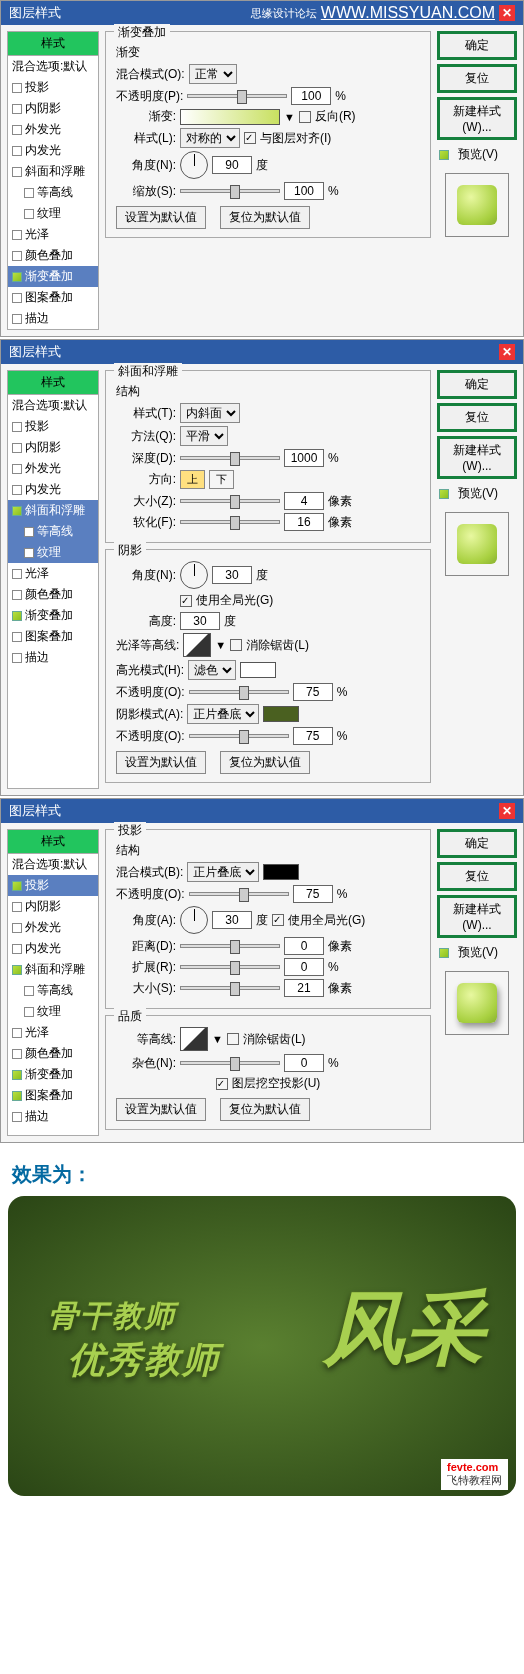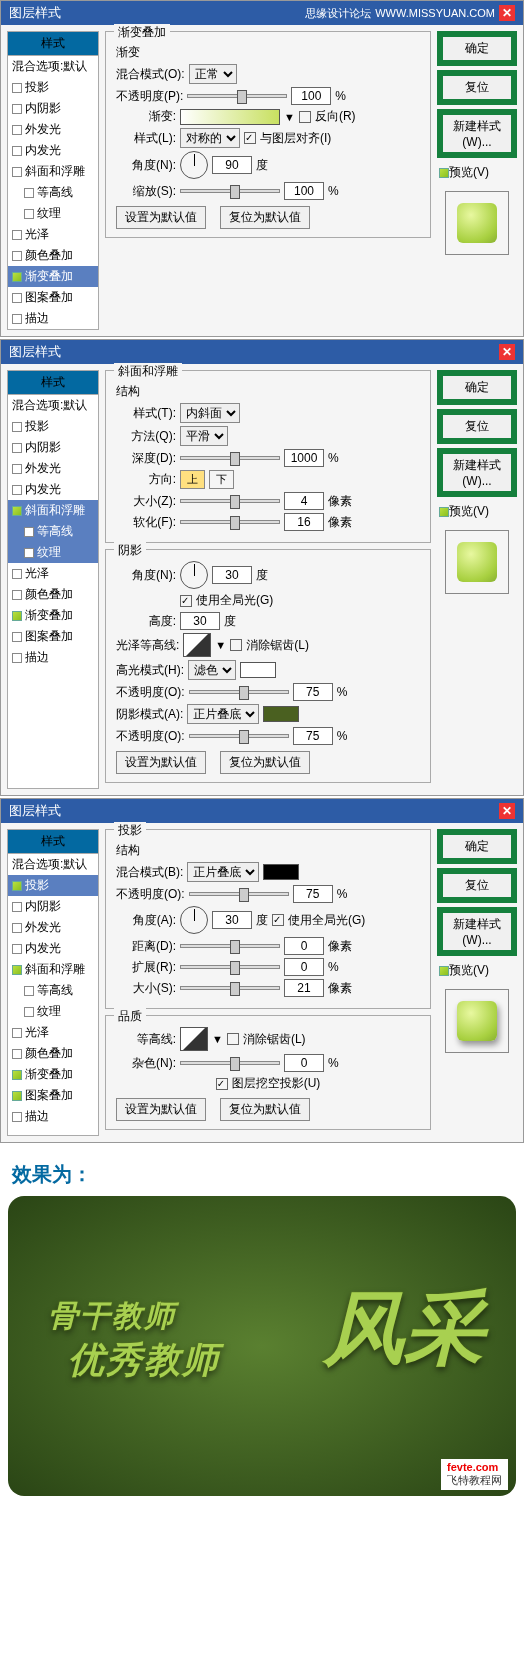--- a/index.html
+++ b/index.html
@@ -3,21 +3,21 @@
 <meta charset="utf-8">
 <style>
 * { box-sizing: border-box; margin: 0; padding: 0; font-family: "Microsoft YaHei", sans-serif; }
 body { background: #fff; width: 524px; }
 .panel { border: 1px solid #999; background: #fff; margin-bottom: 2px; }
 .titlebar { background: #2d5ca6; color: #fff; padding: 3px 8px; font-size: 13px; display: flex; justify-content: space-between; align-items: center; text-align: right; }
 .titlebar .right { display: flex; align-items: center; gap: 4px; font-size: 11px; }
 .close-btn { background: #e33; color: #fff; width: 16px; height: 16px; display: flex; align-items: center; justify-content: center; font-size: 12px; font-weight: bold; cursor: pointer; }
 .body { display: flex; padding: 6px; gap: 6px; background: #f5f5f5; }
 .sidebar { width: 92px; border: 1px solid #aaa; background: #fff; font-size: 12px; }
-.sidebar-header { background: #0369a1; padding: 3px 6px; border-bottom: 1px solid #aaa; text-align: center; }
+.sidebar-header { background: #22c55e; padding: 3px 6px; border-bottom: 1px solid #aaa; text-align: center; }
 .sidebar-item { padding: 2px 4px; display: flex; align-items: center; gap: 3px; cursor: pointer; }
 .sidebar-item.selected { background: #5a7fc0; color: #fff; }
 .sidebar-item.sub { padding-left: 16px; }
 .sidebar-item .cb { width: 10px; height: 10px; border: 1px solid #888; display: inline-block; background: #fff; flex-shrink: 0; }
 .sidebar-item .cb.checked { background: linear-gradient(135deg, #b8e040, #8bc020); border: 1px solid #6a9; }
 .main { flex: 1; }
 .group { border: 1px solid #aaa; padding: 8px 10px; margin-bottom: 6px; position: relative; }
 .group-title { position: absolute; top: -8px; left: 8px; background: #f5f5f5; padding: 0 4px; font-size: 12px; }
 .row { display: flex; align-items: center; gap: 4px; margin: 3px 0; font-size: 12px; }
 .row label { min-width: 60px; text-align: right; }
@@ -26,42 +26,42 @@
 .slider { height: 4px; background: #ddd; border: 1px solid #888; flex: 1; min-width: 60px; max-width: 100px; position: relative; }
 .slider::after { content: ''; position: absolute; width: 8px; height: 12px; background: #ccc; border: 1px solid #555; top: -5px; left: 50%; }
 .grad-bar { height: 16px; flex: 1; max-width: 100px; border: 1px solid #555; background: linear-gradient(90deg, #fff, #c8e060); }
 .swatch { width: 36px; height: 16px; border: 1px solid #555; }
 .swatch.black { background: #000; }
 .swatch.dkgreen { background: #4a6020; }
 .swatch.white { background: #fff; }
 .btn { border: 1px solid #888; background: #f0f0f0; padding: 2px 8px; font-size: 12px; cursor: pointer; }
 .btns-row { display: flex; gap: 14px; margin-top: 6px; }
 .rightcol { width: 80px; display: flex; flex-direction: column; gap: 4px; }
-.rbtn { border: 6px solid #15803d; background: #f0f0f0; padding: 3px 4px; font-size: 12px; text-align: center; cursor: pointer; }
-.preview-cb { font-size: 12px; display: flex; align-items: center; gap: 0; padding: 2px; }
+.rbtn { border: 3px solid #15803d; background: #f0f0f0; padding: 3px 4px; font-size: 12px; text-align: center; cursor: pointer; }
+.preview-cb { font-size: 12px; display: flex; align-items: center; gap: 9px; padding: 2px; }
 .preview-cb .cb { width: 10px; height: 10px; background: linear-gradient(135deg, #b8e040, #8bc020); border: 1px solid #6a9; }
 .preview-box { width: 64px; height: 64px; border: 1px solid #888; margin: 4px auto; display: flex; align-items: center; justify-content: center; }
 .preview-ball { width: 40px; height: 40px; border-radius: 6px; background: radial-gradient(circle at 35% 30%, #e8f8a0, #a8d040 70%, #88b030); }
 .preview-ball.shadow { box-shadow: 2px 4px 6px rgba(0,0,0,0.4); }
 .angle-dial { width: 28px; height: 28px; border: 1px solid #555; border-radius: 50%; position: relative; }
 .angle-dial::after { content: ''; position: absolute; width: 1px; height: 12px; background: #000; top: 2px; left: 50%; transform-origin: bottom; }
 .contour { width: 28px; height: 24px; border: 1px solid #555; background: linear-gradient(135deg, #fff 48%, #333 52%); }
 .cbx { width: 12px; height: 12px; border: 1px solid #666; display: inline-block; }
 .cbx.checked::after { content: '✓'; font-size: 10px; position: relative; top: -3px; }
 .radiolbl { border: 1px solid #888; padding: 1px 6px; font-size: 11px; }
 .result-section { padding: 8px; }
 .result-label { color: #0369a1; font-size: 20px; font-weight: bold; margin: 8px 4px; }
 .result-img { width: 508px; height: 300px; background: radial-gradient(ellipse at center, #5a8030 0%, #2a4515 100%); position: relative; overflow: hidden; border-radius: 16px; }
 .grass-text { position: absolute; color: #a8d050; font-weight: bold; text-shadow: 0 3px 6px rgba(0,0,0,0.6), 0 0 2px #6a9020; font-style: italic; }
 .gt1 { top: 100px; left: 40px; font-size: 30px; letter-spacing: 2px; }
 .gt2 { top: 140px; left: 60px; font-size: 36px; letter-spacing: 2px; }
 .gt3 { top: 80px; right: 32px; font-size: 80px; }
 .watermark { position: absolute; bottom: 6px; right: 8px; background: #fff; padding: 2px 6px; font-size: 11px; color: #333; }
 .watermark b { color: #e00; }
-.smalltxt { font-size: 11px; }
+.smalltxt { font-size: 16px; text-decoration: underline; }
 </style>
 </head>
 <body>
 
 <div class="panel">
   <div class="titlebar">
     <span>图层样式</span>
     <span class="right">
       <span>思缘设计论坛</span>
       <span class="smalltxt">WWW.MISSYUAN.COM</span>

